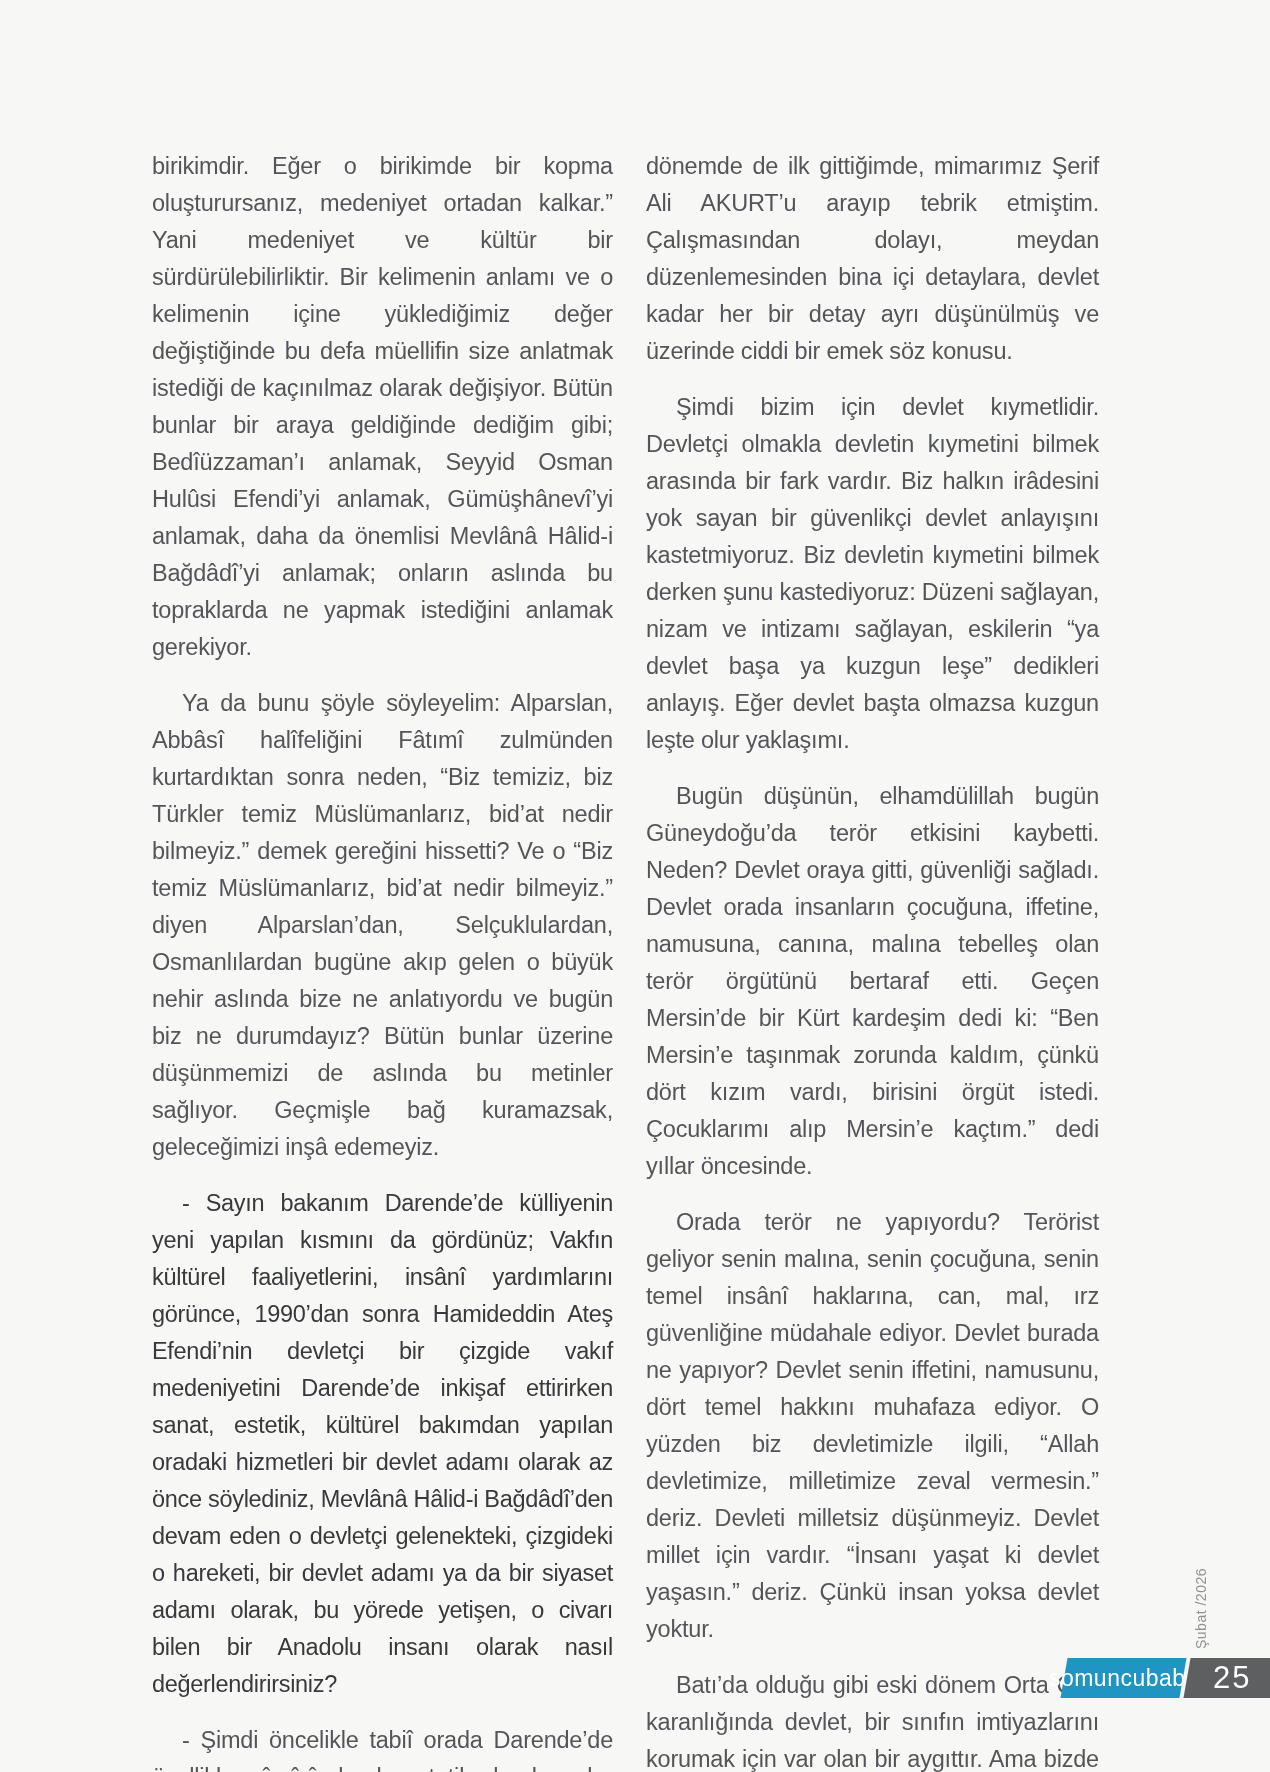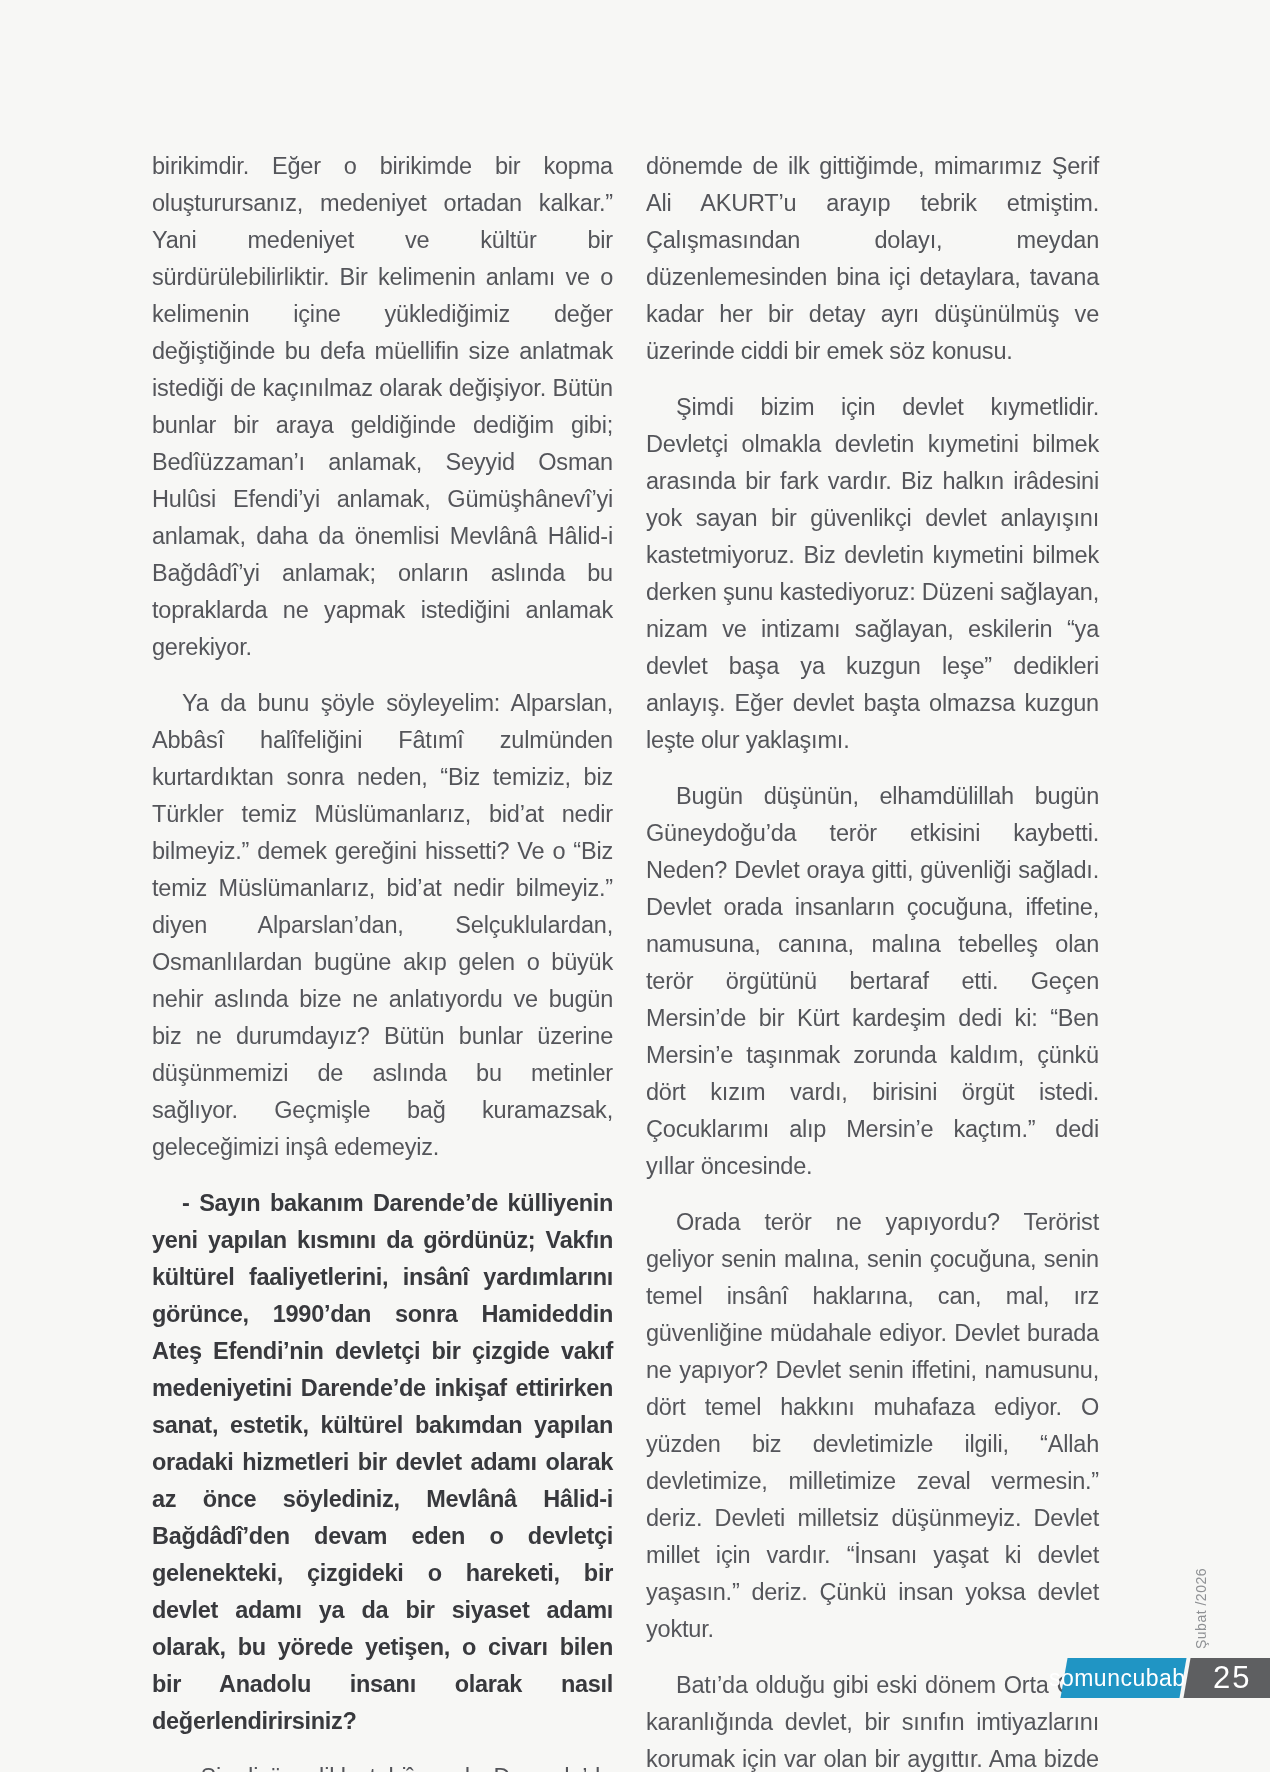--- a/index.html
+++ b/index.html
@@ -32,21 +32,21 @@
     letter-spacing:-0.2px;
   }
   .column.left{left:146px;width:467px;}
   .column.right{left:640px;width:459px;}
   .para{
     margin:0 0 19px 6px;
     text-indent:30px;
   }
   .para.no-indent{text-indent:0;}
   .para.bold{
-    font-weight:700;
+    font-weight:400;
     color:var(--text-bold);
     letter-spacing:-0.3px;
   }
   
   .issue{
     position:absolute;
     left:1193px;
     top:1583px;
     height:66px;
     writing-mode:vertical-rl;
@@ -93,21 +93,21 @@
 
 <div class="page">
 
   <div class="column left">
       <p class="para no-indent">birikimdir. Eğer o birikimde bir kopma oluşturursanız, medeniyet ortadan kalkar.” Yani medeniyet ve kültür bir sürdürülebilirliktir. Bir kelimenin anlamı ve o kelimenin içine yüklediğimiz değer değiştiğinde bu defa müellifin size anlatmak istediği de kaçınılmaz olarak değişiyor. Bütün bunlar bir araya geldiğinde dediğim gibi; Bedîüzzaman’ı anlamak, Seyyid Osman Hulûsi Efendi’yi anlamak, Gümüşhânevî’yi anlamak, daha da önemlisi Mevlânâ Hâlid-i Bağdâdî’yi anlamak; onların aslında bu topraklarda ne yapmak istediğini anlamak gerekiyor.</p>
       <p class="para">Ya da bunu şöyle söyleyelim: Alparslan, Abbâsî halîfeliğini Fâtımî zulmünden kurtardıktan sonra neden, “Biz temiziz, biz Türkler temiz Müslümanlarız, bid’at nedir bilmeyiz.” demek gereğini hissetti? Ve o “Biz temiz Müslümanlarız, bid’at nedir bilmeyiz.” diyen Alparslan’dan, Selçuklulardan, Osmanlılardan bugüne akıp gelen o büyük nehir aslında bize ne anlatıyordu ve bugün biz ne durumdayız? Bütün bunlar üzerine düşünmemizi de aslında bu metinler sağlıyor. Geçmişle bağ kuramazsak, geleceğimizi inşâ edemeyiz.</p>
       <p class="para bold">-  Sayın bakanım Darende’de külliyenin yeni yapılan kısmını da gördünüz;  Vakfın kültürel faaliyetlerini, insânî yardımlarını görünce, 1990’dan sonra Hamideddin Ateş Efendi’nin devletçi bir çizgide vakıf medeniyetini Darende’de inkişaf ettirirken sanat, estetik, kültürel bakımdan yapılan oradaki hizmetleri bir devlet adamı olarak az önce söylediniz, Mevlânâ Hâlid-i Bağdâdî’den devam eden o devletçi gelenekteki, çizgideki o hareketi, bir devlet adamı ya da bir siyaset adamı olarak, bu yörede yetişen, o civarı bilen bir Anadolu insanı olarak nasıl değerlendirirsiniz?</p>
       <p class="para">- Şimdi öncelikle tabiî orada Darende’de özellikle mîmârî olarak, estetik olarak ve bu mîmârînin gelenekle, tarihle bir bağ kurması örneği olarak çok kıymetli bir örnek. Ben o</p>
     </div>
   <div class="column right">
-      <p class="para no-indent">dönemde de ilk gittiğimde, mimarımız Şerif Ali AKURT’u arayıp tebrik etmiştim. Çalışmasından dolayı, meydan düzenlemesinden bina içi detaylara, tavana kadar her bir detay ayrı düşünülmüş ve üzerinde ciddi bir emek söz konusu.</p>
+      <p class="para no-indent">dönemde de ilk gittiğimde, mimarımız Şerif Ali AKURT’u arayıp tebrik etmiştim. Çalışmasından dolayı, meydan düzenlemesinden bina içi detaylara, devlet kadar her bir detay ayrı düşünülmüş ve üzerinde ciddi bir emek söz konusu.</p>
       <p class="para">Şimdi bizim için devlet kıymetlidir. Devletçi olmakla devletin kıymetini bilmek arasında bir fark vardır. Biz halkın irâdesini yok sayan bir güvenlikçi devlet anlayışını kastetmiyoruz. Biz devletin kıymetini bilmek derken şunu kastediyoruz: Düzeni sağlayan, nizam ve intizamı sağlayan, eskilerin “ya devlet başa ya kuzgun leşe” dedikleri anlayış. Eğer devlet başta olmazsa kuzgun leşte olur yaklaşımı.</p>
       <p class="para">Bugün düşünün, elhamdülillah bugün Güneydoğu’da terör etkisini kaybetti. Neden? Devlet oraya gitti, güvenliği sağladı. Devlet orada insanların çocuğuna, iffetine, namusuna, canına, malına tebelleş olan terör örgütünü bertaraf etti. Geçen Mersin’de bir Kürt kardeşim dedi ki: “Ben Mersin’e taşınmak zorunda kaldım, çünkü dört kızım vardı, birisini örgüt istedi. Çocuklarımı alıp Mersin’e kaçtım.” dedi yıllar öncesinde.</p>
       <p class="para">Orada terör ne yapıyordu? Terörist geliyor senin malına, senin çocuğuna, senin temel insânî haklarına, can, mal, ırz güvenliğine müdahale ediyor. Devlet burada ne yapıyor? Devlet senin iffetini, namusunu, dört temel hakkını muhafaza ediyor. O yüzden biz devletimizle ilgili, “Allah devletimize, milletimize zeval vermesin.” deriz. Devleti milletsiz düşünmeyiz. Devlet millet için vardır. “İnsanı yaşat ki devlet yaşasın.” deriz. Çünkü insan yoksa devlet yoktur.</p>
       <p class="para">Batı’da olduğu gibi eski dönem Orta Çağ karanlığında devlet, bir sınıfın imtiyazlarını korumak için var olan bir aygıttır. Ama bizde devlet, halkı emânet olarak gören, halkın ırzını, namusunu, canını, malını, yolculuk hakkından tutun da bütün emniyetini muhafaza eden bir</p>
     </div>
 
   <div class="issue">Şubat /2026</div>
 
   <div class="brand-strip">
     <span class="brand-text">somuncubaba</span>

